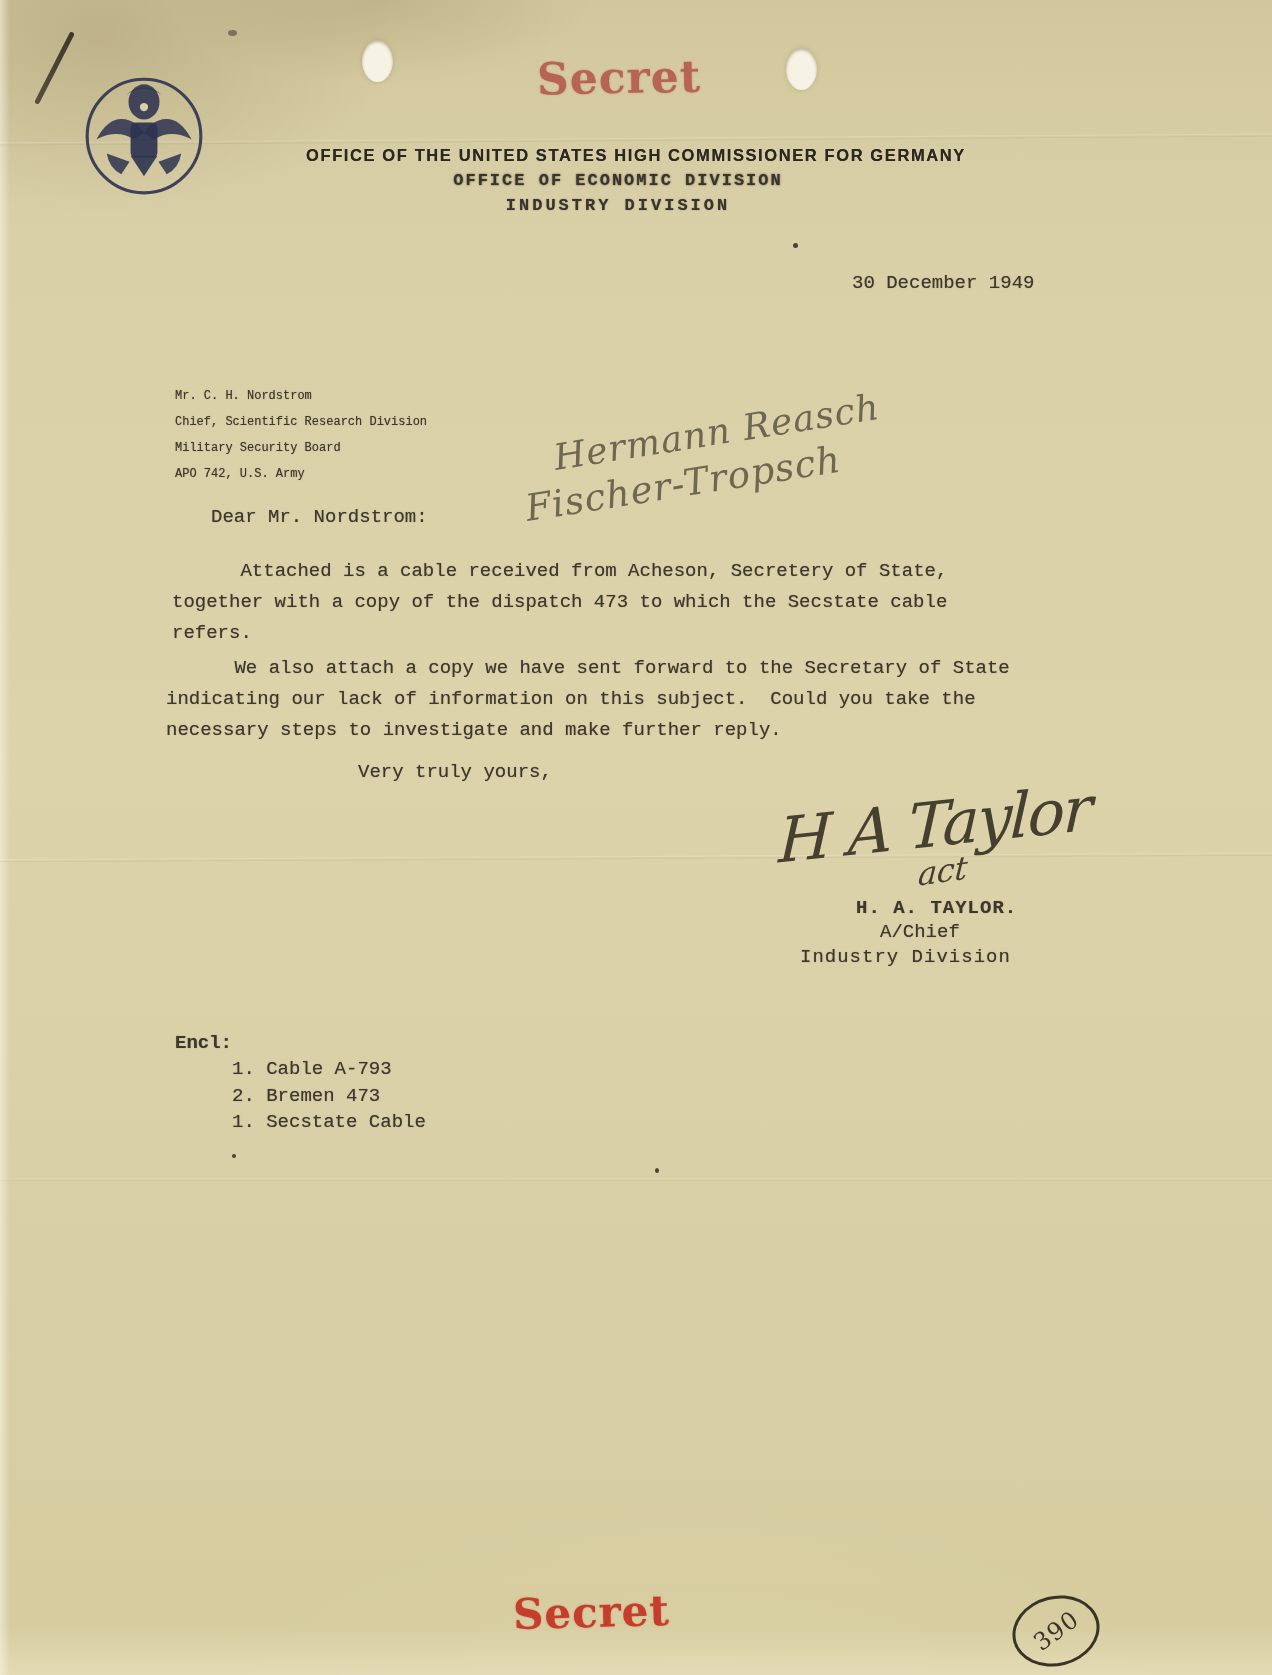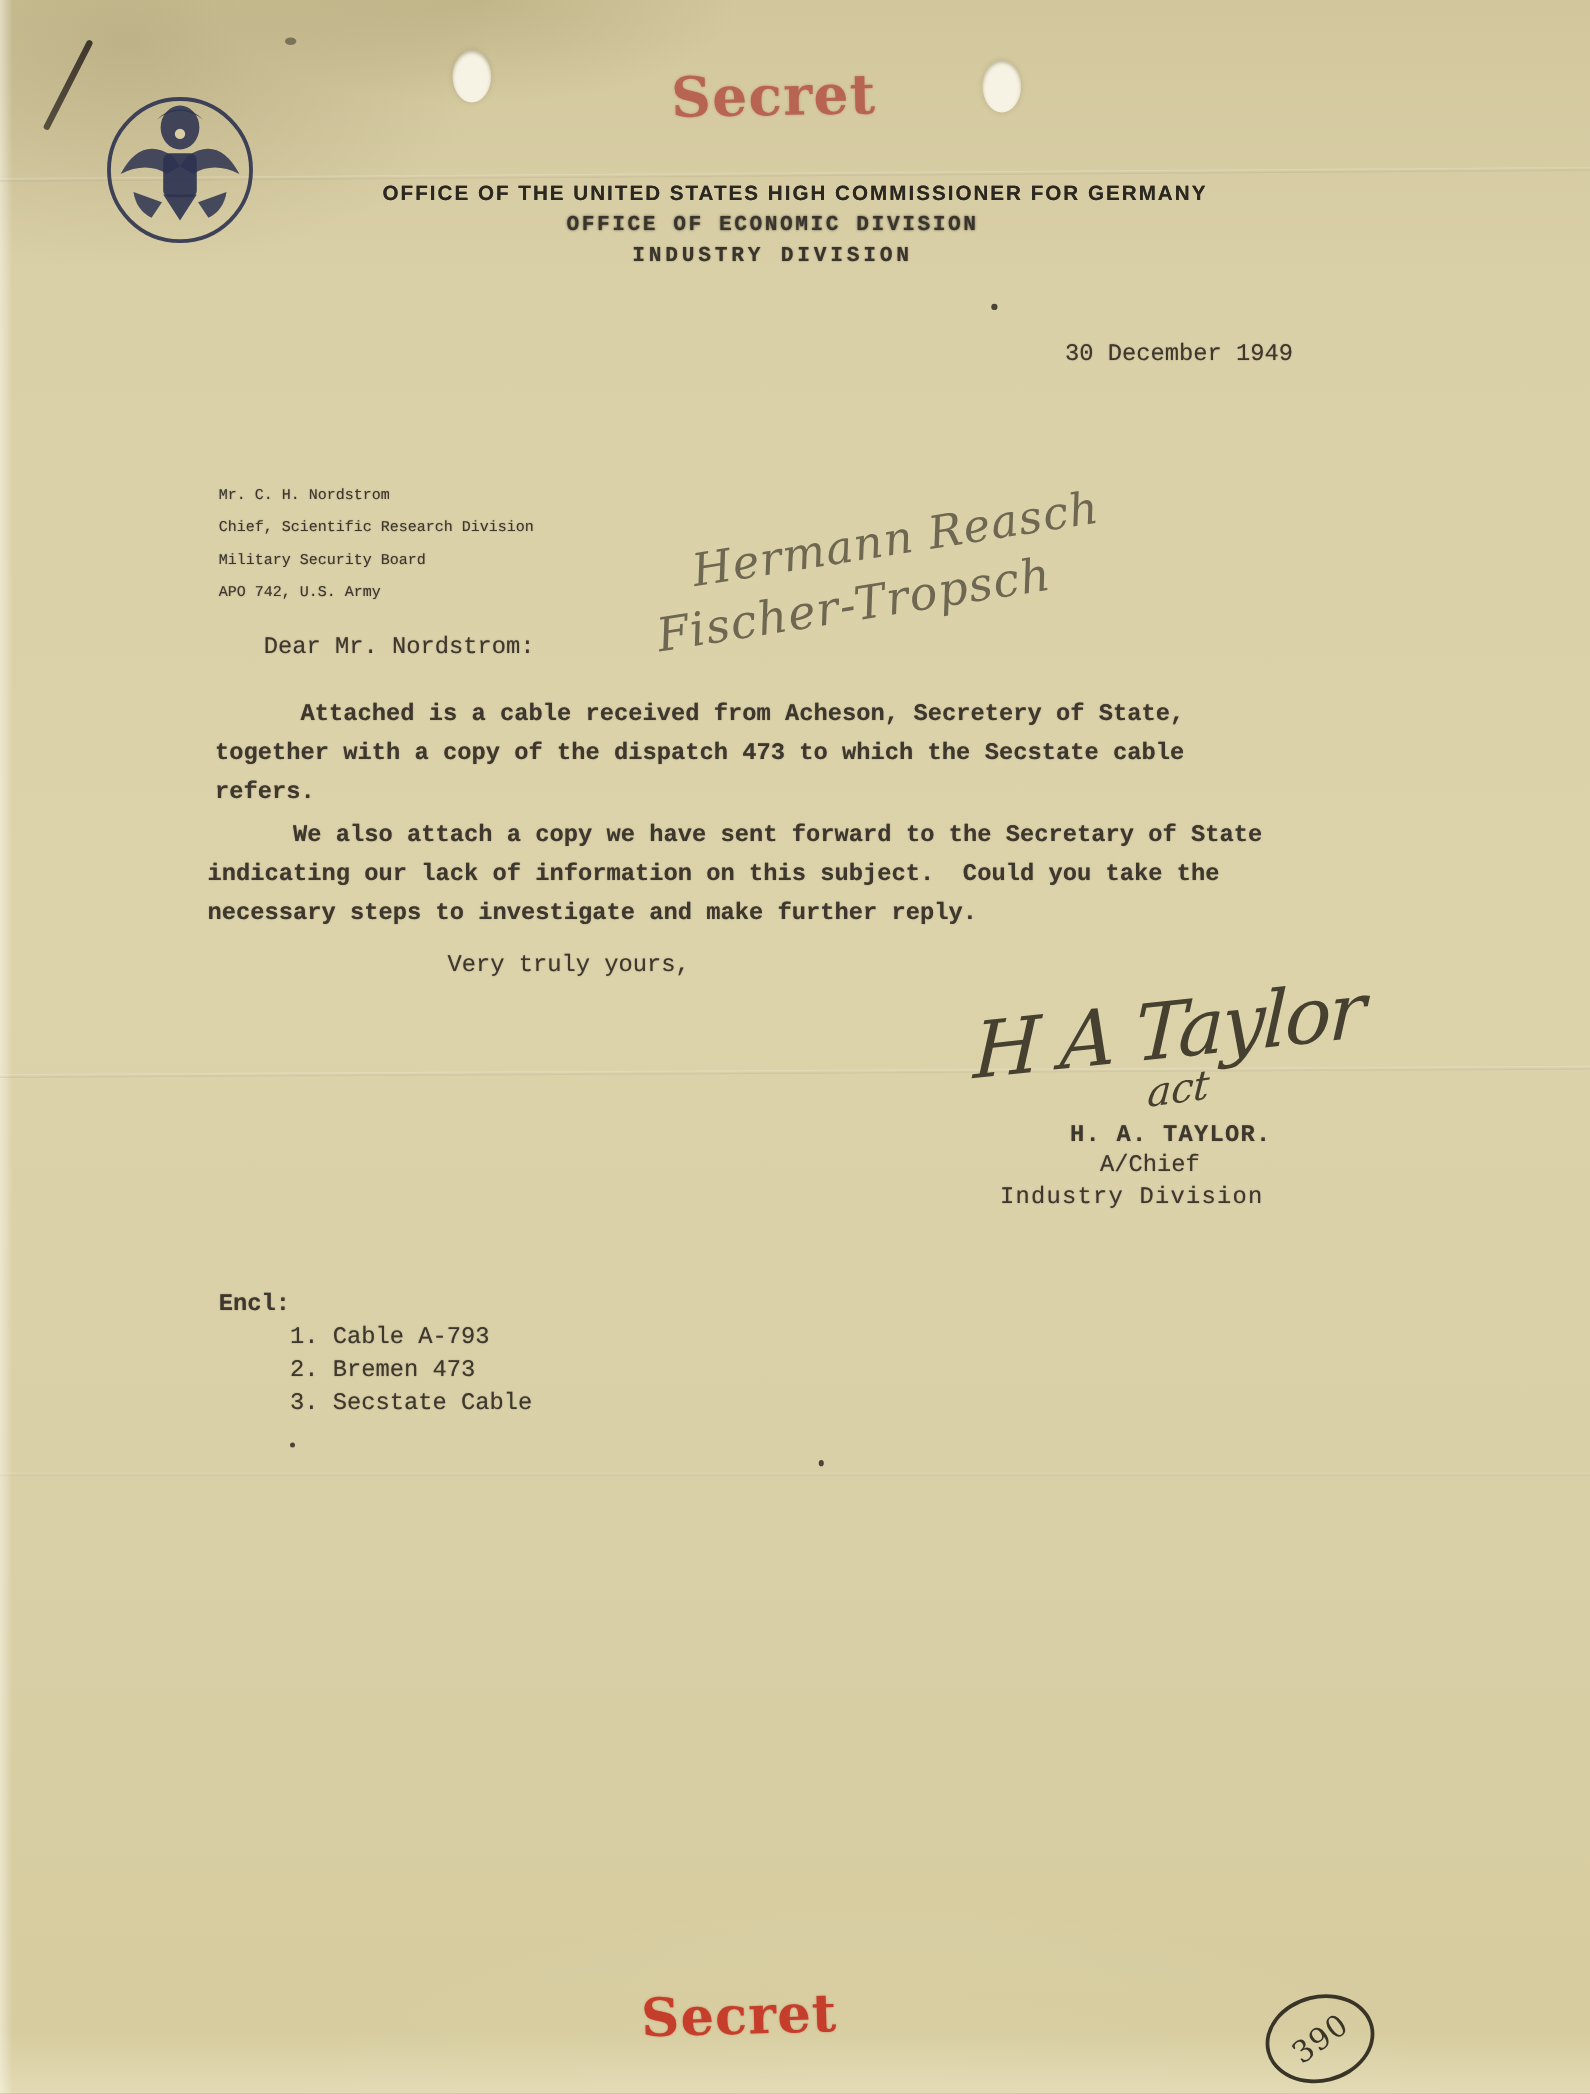--- a/index.html
+++ b/index.html
@@ -35,21 +35,21 @@
 
   .lh1 { left:0; top:146px; width:1272px; text-align:center; font-family:"Liberation Sans", sans-serif; font-weight:bold; font-size:16.5px; letter-spacing:1.6px; color:#2b2721; text-shadow:0 0 .5px rgba(43,39,33,.8); }
   .lh2 { left:0; top:171px; width:1236px; text-align:center; font-family:"Liberation Mono", monospace; font-weight:bold; font-size:17px; letter-spacing:2px; color:#3a352c; text-shadow:0 0 2px rgba(58,53,44,0.85); }
   .lh3 { left:0; top:196px; width:1236px; text-align:center; font-family:"Liberation Mono", monospace; font-weight:bold; font-size:17px; letter-spacing:3px; color:#3a352c; text-shadow:0 0 1.2px rgba(58,53,44,0.7); }
 
   .date-line { left:852px; top:272px; font-size:19px; }
 
   .addr { left:175px; top:383px; font-size:12px; line-height:26px; }
   .salutation { left:175px; top:506px; font-size:19px;margin-left:36px; }
 
-  .para { font-size:19px; line-height:31px; white-space:pre-wrap;font-weight:bold; }
+  .para { font-size:19px; line-height:31px; white-space:pre-wrap; }
   .p1 { left:172px; top:556px; width:900px; }
   .p2 { left:166px; top:653px; width:920px; }
   .closing { left:358px; top:761px; font-size:19px; }
 
   .hand { font-family:"DejaVu Serif", serif; font-style:italic; color:#6e6751; }
   .annotation { left:520px; top:412px; transform:rotate(-9deg); line-height:46px; }
   .annotation .a1 { font-size:36px; margin-left:36px; letter-spacing:1px; }
   .annotation .a2 { font-size:37px; letter-spacing:1px; }
 
   .sig-script { left:778px; top:788px; font-family:"DejaVu Serif", serif; font-style:italic; font-size:62px; color:#45402f; transform:rotate(-6deg) skewX(-8deg); letter-spacing:-2px; }
@@ -130,21 +130,21 @@
   <div class="abs sig-script">H A Taylor</div>
   <div class="abs sig-act">act</div>
   <div class="abs typew sig-name">H. A. TAYLOR.</div>
   <div class="abs typew sig-title">A/Chief</div>
   <div class="abs typew sig-div">Industry Division</div>
 
   <div class="abs typew encl-label">Encl:</div>
   <div class="abs typew encl-items">
     <div>1. Cable A-793</div>
     <div>2. Bremen 473</div>
-    <div>3. Secstate Cable</div>
+    <div>1. Secstate Cable</div>
   </div>
 
   <div class="abs stamp stamp-bottom">Secret</div>
 
   <div class="abs circle-390">
     <span>390</span>
   </div>
 
 </div>
 

